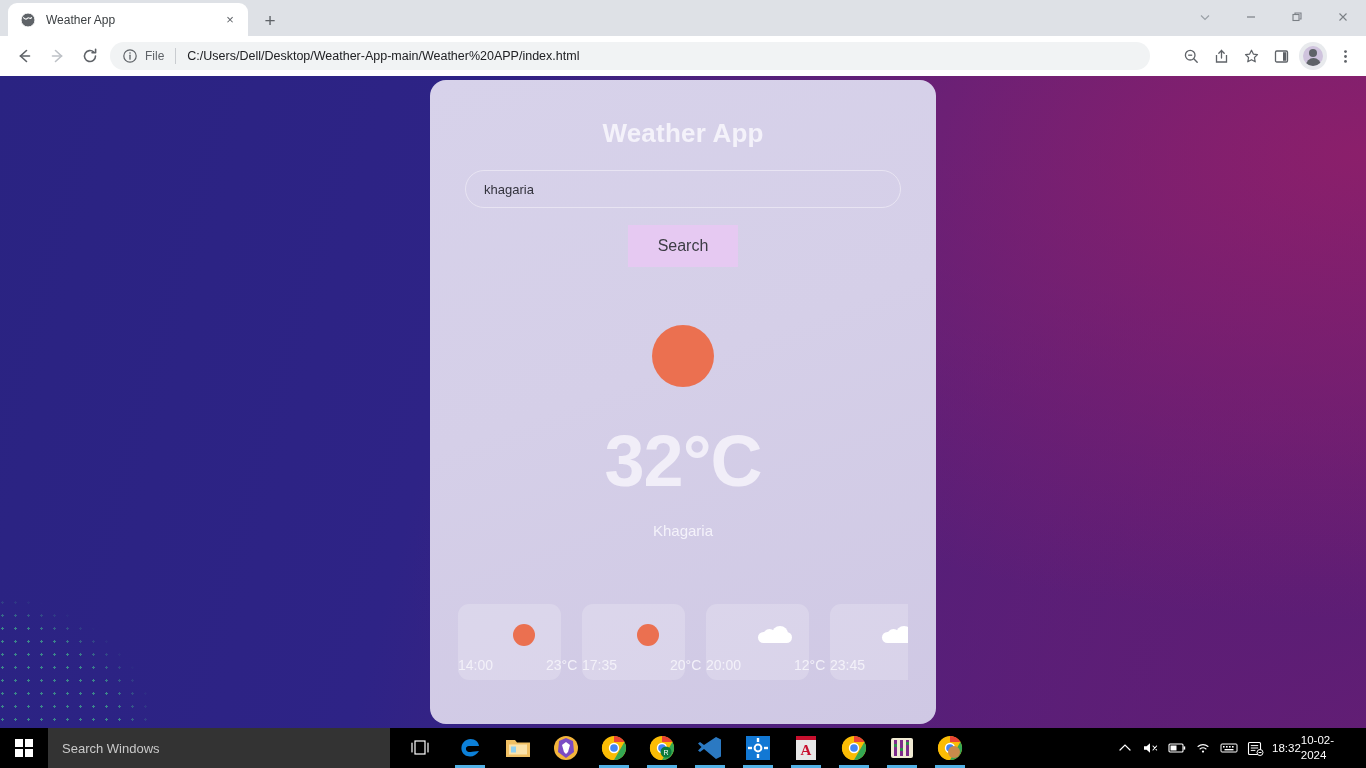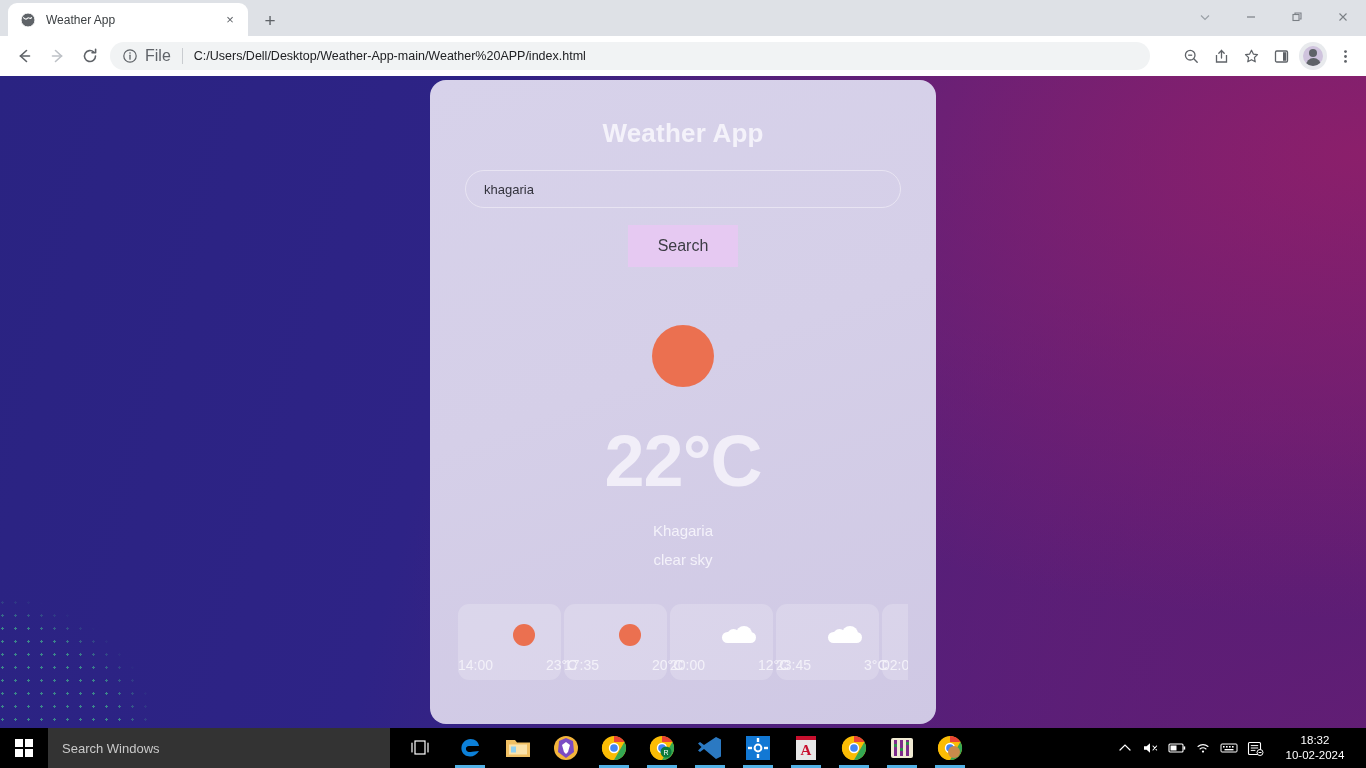--- a/index.html
+++ b/index.html
@@ -46,21 +46,21 @@
   }
   #back   { left: 12px; }
   #fwd    { left: 46px; }
   #reload { left: 78px; }
   #omnibox {
     position: absolute; left: 110px; top: 6px; width: 1040px; height: 28px;
     background: #f1f3f4; border-radius: 14px; display: flex; align-items: center;
     padding-left: 12px; overflow: hidden;
   }
   .info-icon { width: 16px; height: 16px; flex: 0 0 16px; margin-right: 7px; }
-  .omni-scheme { font-size: 16px; color: #5f6368; white-space: nowrap; }
+  .omni-scheme { font-size: 12px; color: #5f6368; white-space: nowrap; }
   .omni-sep { width: 1px; height: 16px; background: #c9ccd0; margin: 0 11px; flex: 0 0 1px; }
   .omni-url { font-size: 12.5px; color: #202124; white-space: nowrap; overflow: hidden; }
   #tb-right { position: absolute; right: 6px; top: 6px; height: 28px; display: flex; align-items: center; }
   .tb-icon { width: 30px; height: 28px; display: flex; align-items: center; justify-content: center; }
   .avatar-wrap {
     width: 28px; height: 28px; border-radius: 50%; background: #e8eaed;
     display: flex; align-items: center; justify-content: center; margin: 0 3px;
   }
   .avatar-dot { width: 20px; height: 20px; border-radius: 50%; background: #cfc3dd; position: relative; overflow: hidden; }
   .avatar-dot::before { content:""; position:absolute; left:6px; top:3px; width:8px; height:8px; border-radius:50%; background:#5f6368; }
@@ -129,21 +129,21 @@
     position: absolute; left: 28px; top: 524px; width: 450px; height: 94px;
     overflow-x: scroll; overflow-y: hidden;
   }
   #forecast-wrap::-webkit-scrollbar { height: 17px; }
   #forecast-wrap::-webkit-scrollbar-track { background: #f0f0f0; }
   #forecast-wrap::-webkit-scrollbar-thumb { background: #bfbfbf; }
   #forecast-wrap::-webkit-scrollbar-button:horizontal:decrement,
   #forecast-wrap::-webkit-scrollbar-button:horizontal:increment {
     width: 17px; height: 17px; background: #f0f0f0; display: block;
   }
-  #forecast-row { display: flex; gap: 3px; height: 76px; width: max-content; }
+  #forecast-row { display: flex; gap: 21px; height: 76px; width: max-content; }
   .fc-card {
     position: relative; flex: 0 0 103px; width: 103px; height: 76px;
     background: rgba(255,255,255,.20); border-radius: 11px;
   }
   .fc-icon { position: absolute; left: 55px; top: 20px; width: 22px; height: 22px; }
   .fc-sun { border-radius: 50%; background: #eb7050; }
   .fc-cloud { position: absolute; left: 52px; top: 22px; width: 34px; height: 17px; }
   .fc-cloud-body { position: absolute; left: 0; bottom: 0; width: 34px; height: 11px; border-radius: 6px; background: #fff; }
   .fc-cloud-b1 { position: absolute; left: 5px; top: 3px; width: 13px; height: 13px; border-radius: 50%; background: #fff; }
   .fc-cloud-b2 { position: absolute; left: 14px; top: 0px; width: 16px; height: 16px; border-radius: 50%; background: #fff; }
@@ -159,21 +159,21 @@
   }
   #search-box span { font-size: 13px; color: #c9c9c9; }
   #taskview { position: absolute; left: 400px; top: 0; width: 40px; height: 40px; display: flex; align-items: center; justify-content: center; }
   #tb-apps { position: absolute; left: 446px; top: 0; height: 40px; display: flex; align-items: center; }
   .tb-app { width: 48px; height: 40px; display: flex; align-items: center; justify-content: center; position: relative; }
   .tb-app .underline { position: absolute; left: 9px; bottom: 0; width: 30px; height: 3px; background: #53b1e5; }
   #tray { position: absolute; right: 98px; top: 0; height: 40px; display: flex; align-items: center; }
   .tray-icon { width: 26px; height: 40px; display: flex; align-items: center; justify-content: center; }
   #clock {
     position: absolute; right: 8px; top: 0; height: 40px; width: 86px;
-    display: flex; flex-direction: column; align-items: center; justify-content: center;
+    display: flex; align-items: center; justify-content: center;
     color: #fff; font-size: 11.5px; line-height: 15px;
   }
 </style>
 </head>
 <body>
 
 <div id="browser">
 
   <div id="tabstrip">
     <div class="tab">
@@ -290,23 +290,22 @@
 
     <div id="card">
       <div id="app-title">Weather App</div>
 
       <input id="search-input" type="text" value="khagaria" placeholder="Enter city name" style="">
 
       <button id="search-btn">Search</button>
 
       <div id="sun-icon"></div>
 
-      <div id="temp">22°C</div>
+      <div id="temp">32°C</div>
       <div id="city">Khagaria</div>
-      <div id="desc">clear sky</div>
 
       <div id="forecast-wrap">
         <div id="forecast-row">
             <div class="fc-card">
               <div class="fc-icon fc-sun"></div>
               <span class="fc-time">14:00</span>
               <span class="fc-temp">23°C</span>
             </div>
             <div class="fc-card">
               <div class="fc-icon fc-sun"></div>

